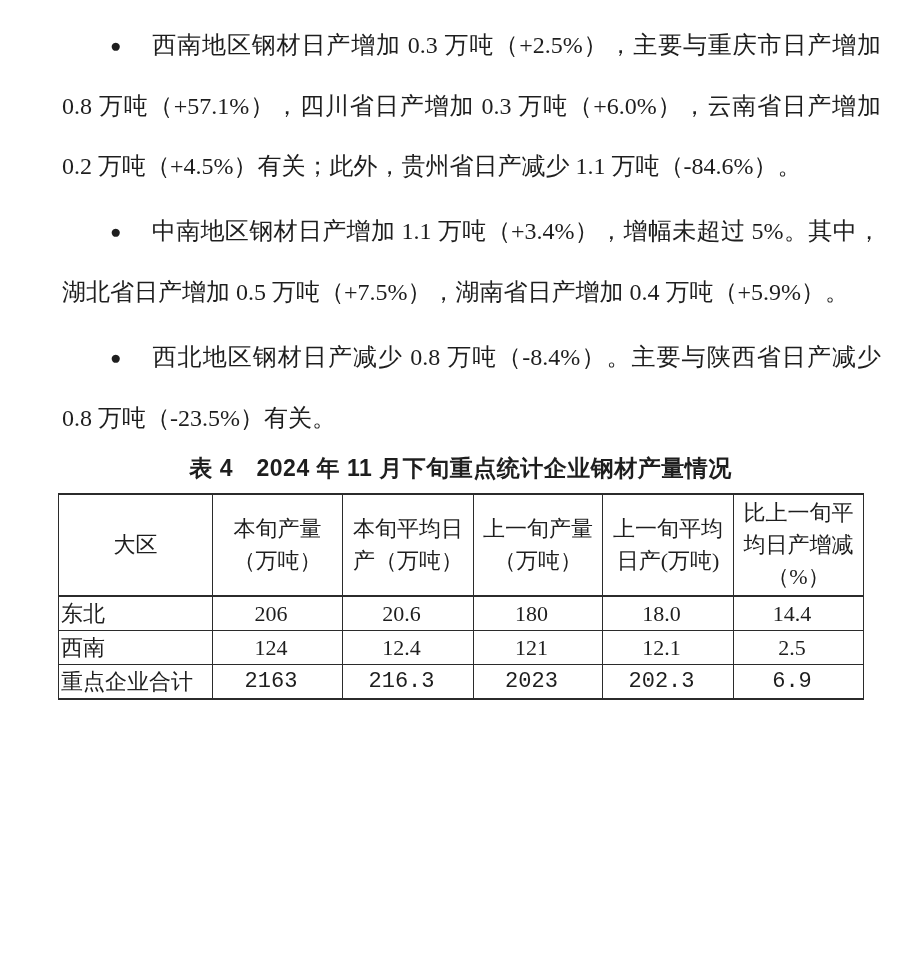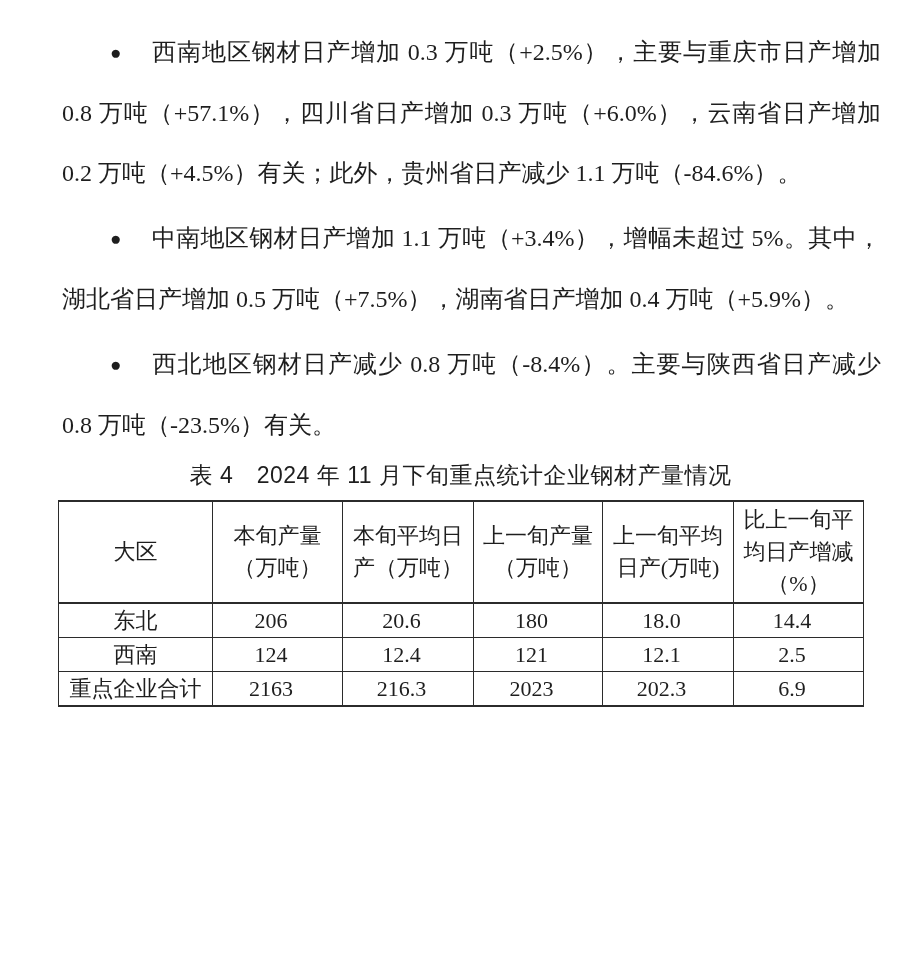--- a/index.html
+++ b/index.html
@@ -8,42 +8,42 @@
     background: #ffffff;
   }
   body {
     width: 921px;
     height: 970px;
     font-family: "Liberation Serif", "DejaVu Serif", serif;
     color: #1e1e1e;
     overflow: hidden;
   }
   .page {
-    padding-top: 22px;
+    padding-top: 15px;
   }
   .para {
     font-size: 24px;
     line-height: 60px;
     text-align: justify;
     margin: 0 40px 5px 62px;
     text-indent: 48px;
   }
   .bullet {
     display: inline-block;
     text-indent: 0;
     font-size: 19px;
     margin-right: 30px;
     vertical-align: 1px;
   }
   .table-title {
     margin: 4px 0 9px 58px;
     width: 805px;
     text-align: center;
     font-family: "Liberation Sans", "DejaVu Sans", sans-serif;
-    font-weight: normal;
+    font-weight: bold;
     font-size: 23px;
     letter-spacing: 0.5px;
   }
   table.stats {
     margin-left: 58px;
     width: 805px;
     border-collapse: collapse;
     table-layout: fixed;
   }
   table.stats th, table.stats td {
@@ -61,22 +61,23 @@
     vertical-align: middle;
     padding: 0 4px;
   }
   table.stats tbody td {
     height: 31px;
     font-size: 22px;
     vertical-align: middle;
   }
   table.stats tbody tr:last-child td {
     border-bottom: 2px solid #2b2b2b;
+    font-family: Liberation Mono, monospace;
   }
-  td.c-region { text-align: center; padding: 0 2px; }
+  td.c-region { padding: 0 2px; }
   td.c-num { text-align: center; padding-right: 14px; }
 </style>
 </head>
 <body>
 
 <div class="page">
 
   <p class="para">
     <span class="bullet">●</span><span>西南地区钢材日产增加 0.3 万吨（+2.5%），主要与重庆市日产增加 0.8 万吨（+57.1%），四川省日产增加 0.3 万吨（+6.0%），云南省日产增加 0.2 万吨（+4.5%）有关；此外，贵州省日产减少 1.1 万吨（-84.6%）。</span>
   </p>

